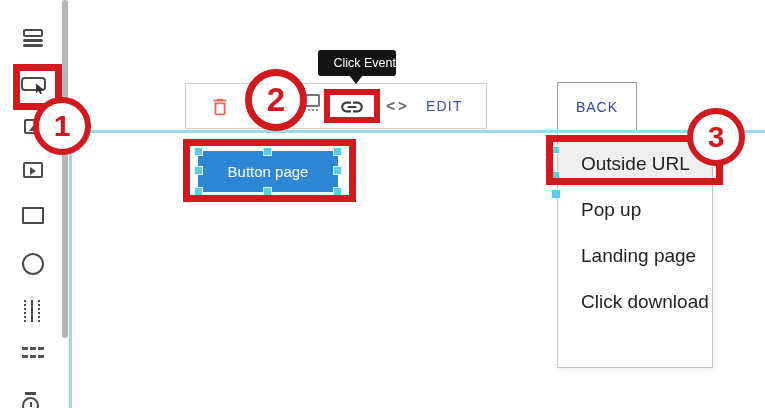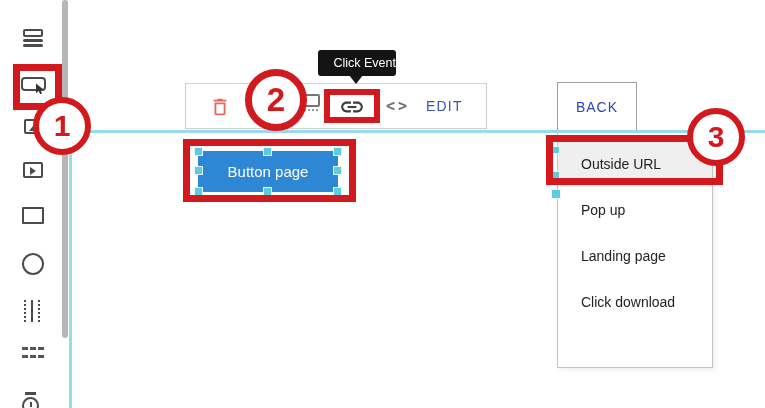--- a/index.html
+++ b/index.html
@@ -40,21 +40,21 @@
   .tooltip{position:absolute;left:318px;top:50px;width:78px;height:26px;background:#141414;border-radius:3px;color:#fff;font-size:12.5px;display:flex;align-items:center;justify-content:flex-end;z-index:6;}
   .tooltip-caret{position:absolute;left:349px;top:75px;width:0;height:0;border-left:7px solid transparent;border-right:7px solid transparent;border-top:9px solid #141414;z-index:6;}
 
   
   .page-button{position:absolute;left:198px;top:151px;width:140px;height:41px;background:#2e87d4;border-radius:3px;color:#fff;font-size:15px;display:flex;align-items:center;justify-content:center;z-index:4;}
   .handle{position:absolute;width:9px;height:9px;background:#5ecbe2;border:1px solid rgba(255,255,255,.85);box-sizing:border-box;z-index:6;}
 
   
   .back-btn{position:absolute;left:557px;top:82px;width:80px;height:49px;background:#fff;border:1.5px solid #9e9e9e;box-sizing:border-box;display:flex;align-items:center;justify-content:center;font-size:14px;letter-spacing:1px;color:#2e46b8;z-index:3;cursor:pointer;}
   .dropdown{position:absolute;left:557px;top:131px;width:156px;height:237px;background:#fff;border:1px solid #c4c4c4;box-sizing:border-box;padding-top:9px;box-shadow:2px 2px 5px rgba(0,0,0,.07);z-index:4;}
-  .menu-item{height:46px;display:flex;align-items:center;padding-left:23px;font-size:14px;color:#232323;cursor:pointer;}
+  .menu-item{height:46px;display:flex;align-items:center;padding-left:23px;font-size:19px;color:#232323;cursor:pointer;}
   .menu-item.selected{background:#efefef;}
 
   
   .red-box{position:absolute;border:7px solid #d21a1e;box-sizing:border-box;z-index:8;}
   .step-circle{position:absolute;background:#fff;border:6px solid #d21a1e;border-radius:50%;box-sizing:border-box;display:flex;align-items:center;justify-content:center;color:#d21a1e;font-weight:bold;z-index:9;}
 </style>
 </head>
 <body>
 
 <div id="app">

